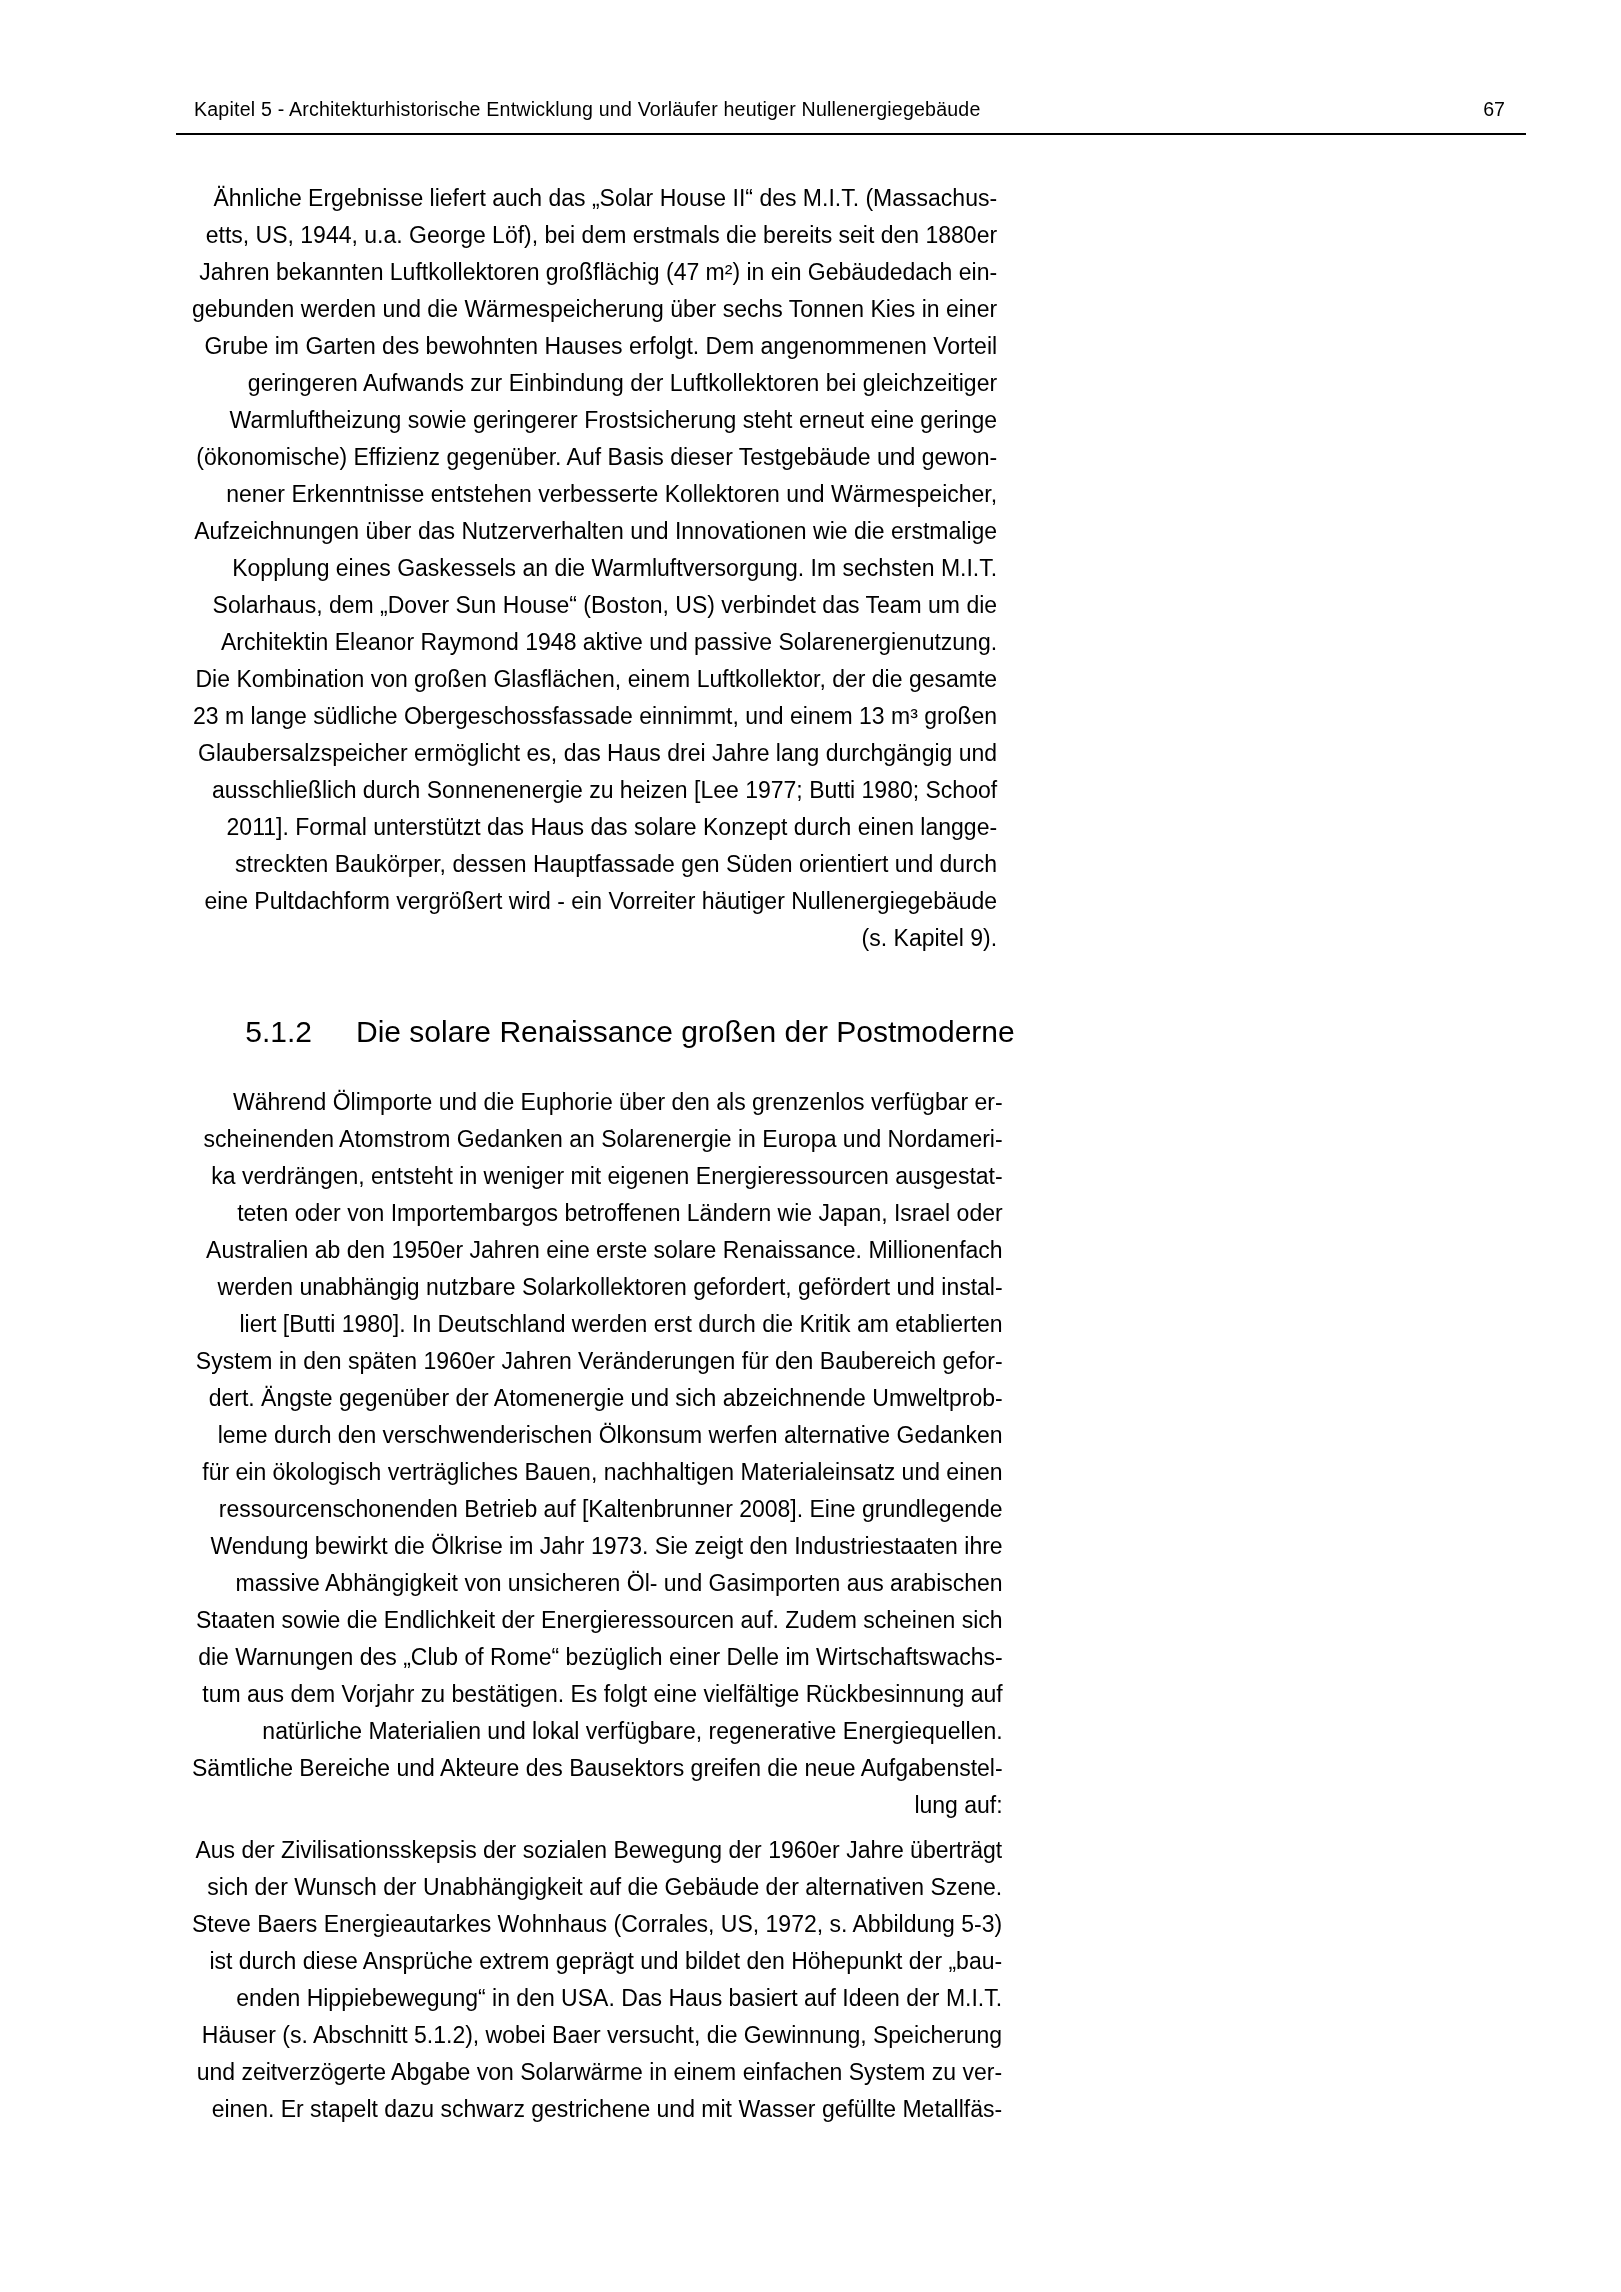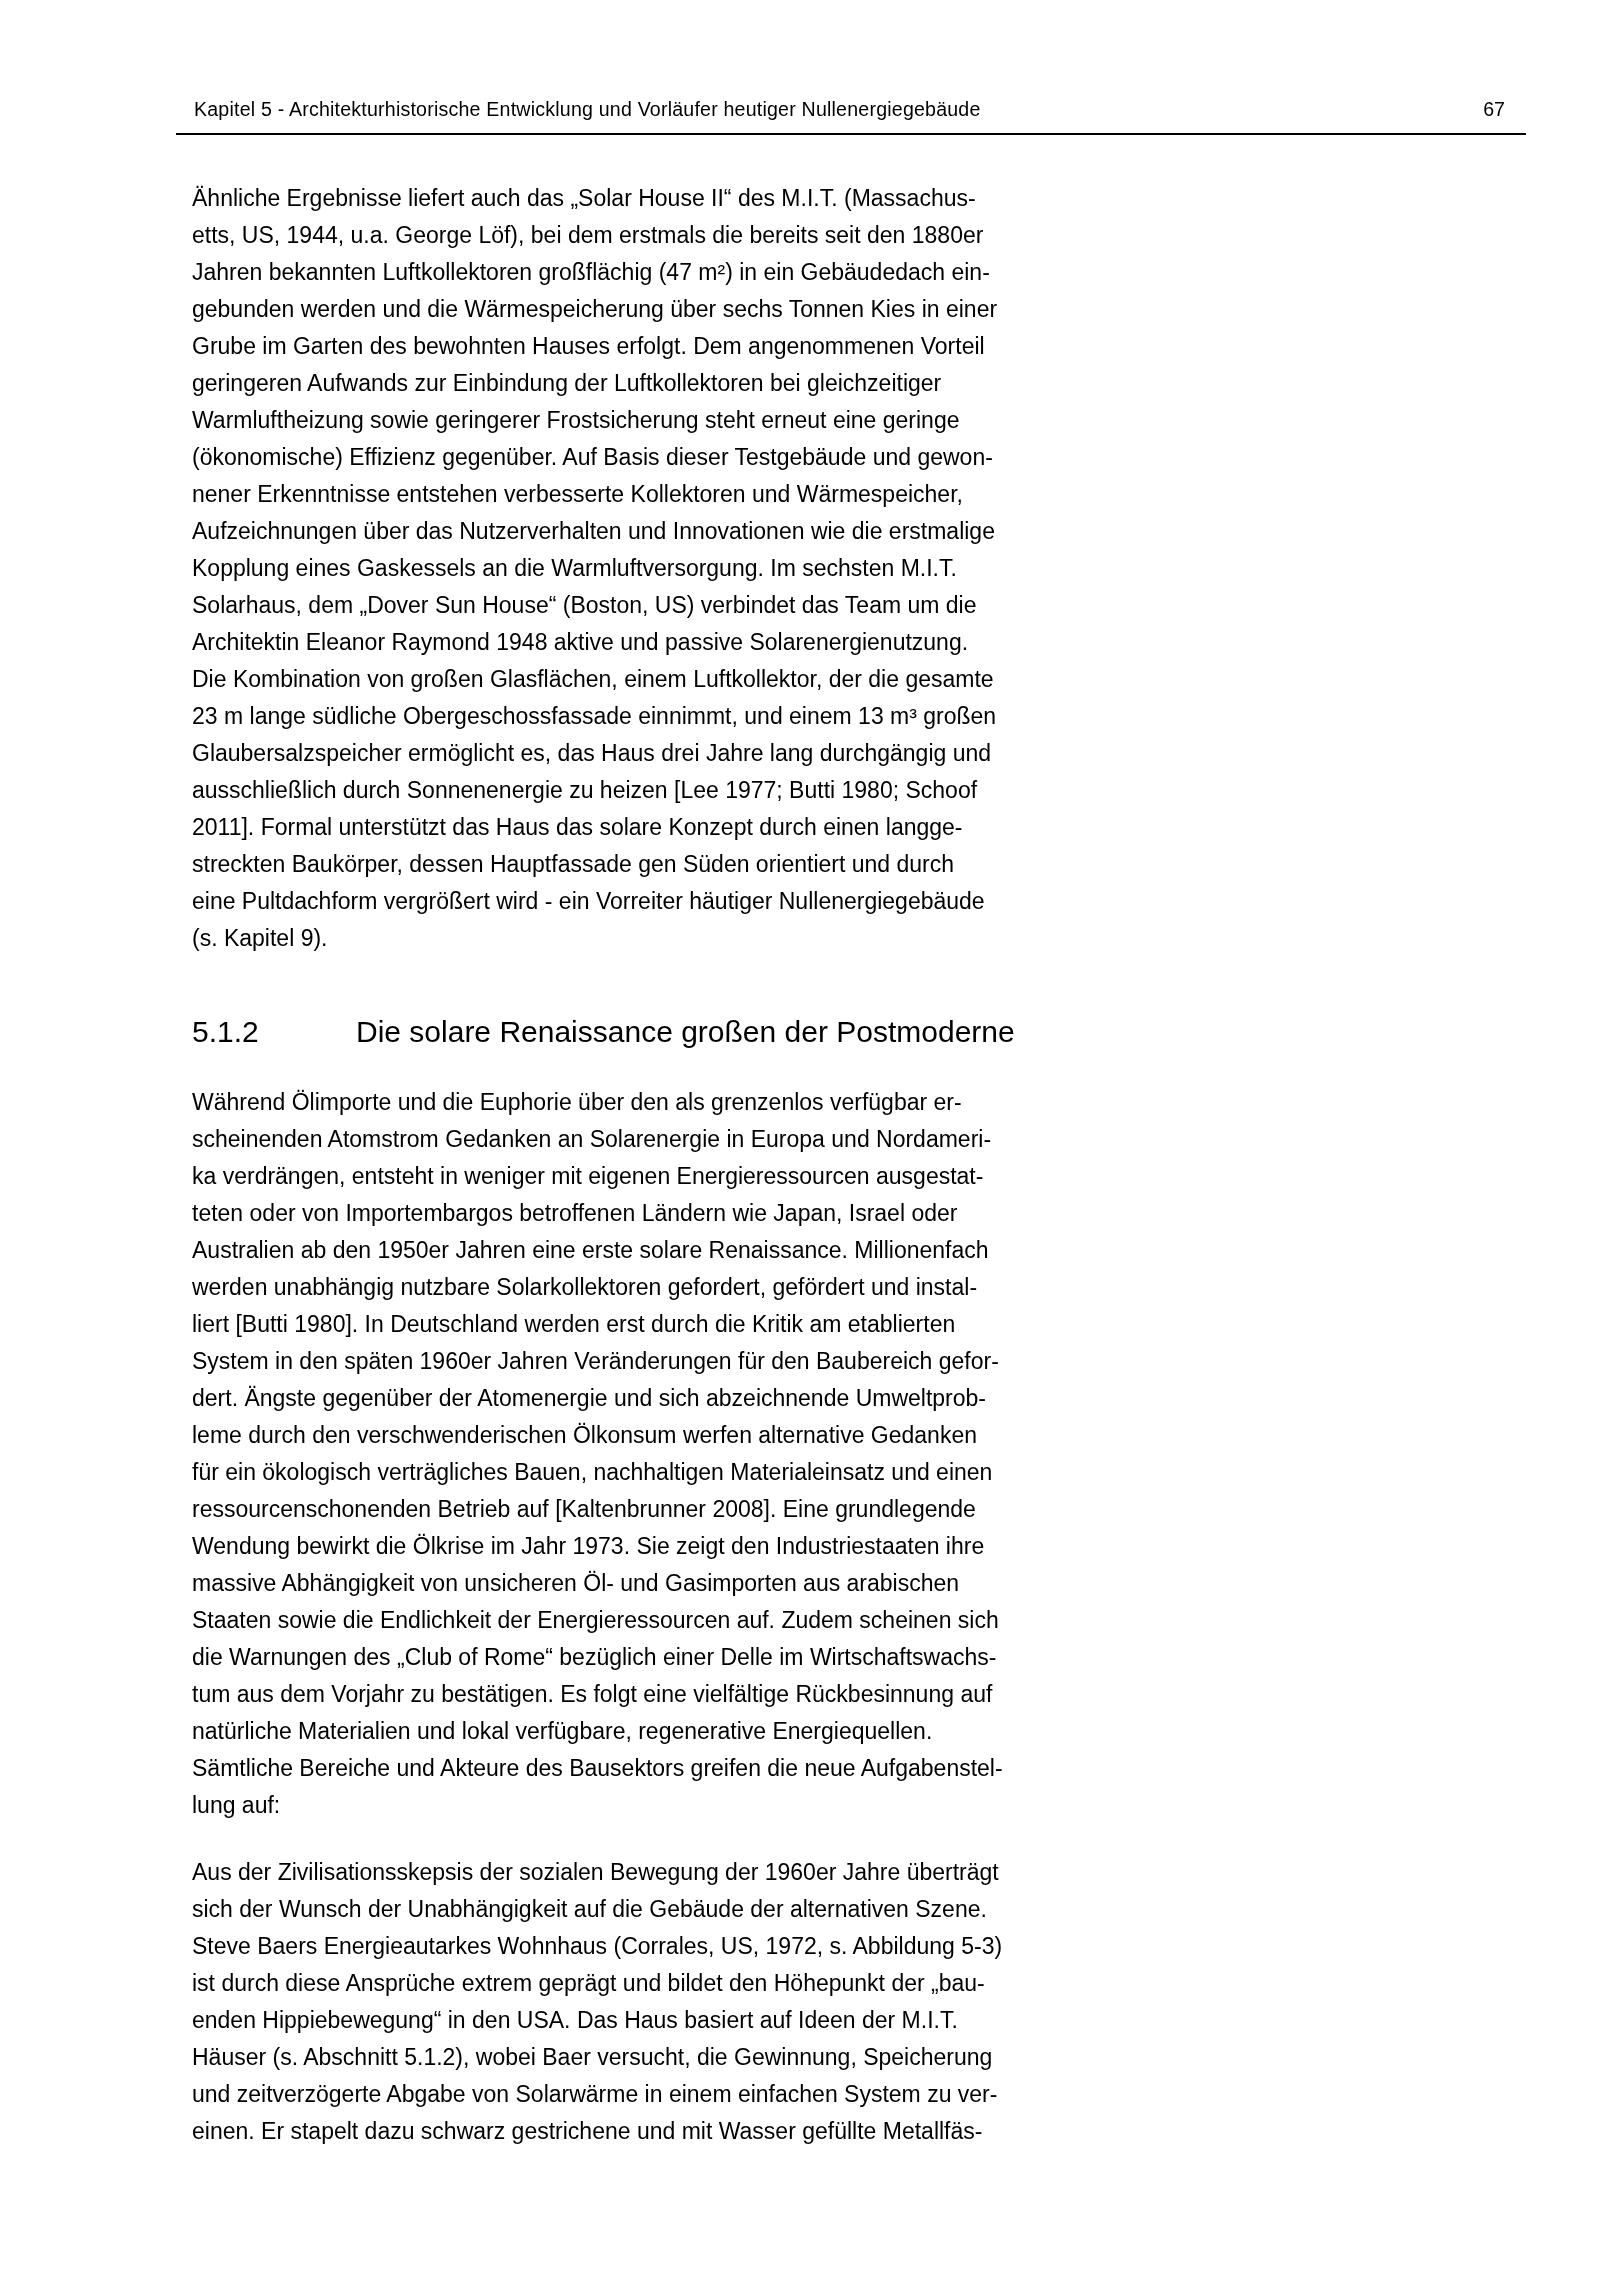--- a/index.html
+++ b/index.html
@@ -12,20 +12,21 @@
     height: 2293px;
     position: relative;
     font-family: "Liberation Sans", sans-serif;
     color: #000000;
     overflow: hidden;
   }
   .page {
     position: absolute;
     inset: 0;
     background: #ffffff;
+    text-align: right;
   }
   .header-title {
     position: absolute;
     left: 194px;
     top: 98px;
     font-size: 19.6px;
     line-height: 23.5px;
     white-space: nowrap;
     letter-spacing: 0.2px;
   }
@@ -48,21 +49,21 @@
   .para {
     position: absolute;
     left: 192px;
     font-size: 23px;
     line-height: 37px;
     white-space: pre-line;
     letter-spacing: 0px;
   }
   .para-1 { top: 180px; }
   .para-2 { top: 1084px; }
-  .para-3 { top: 1832px; margin-top: 22px; }
+  .para-3 { top: 1832px; }
   .section-heading {
     position: absolute;
     left: 192px;
     top: 1012px;
     display: flex;
     font-size: 30px;
     line-height: 39px;
     font-weight: 400;
     white-space: nowrap;
     gap: 44px;

